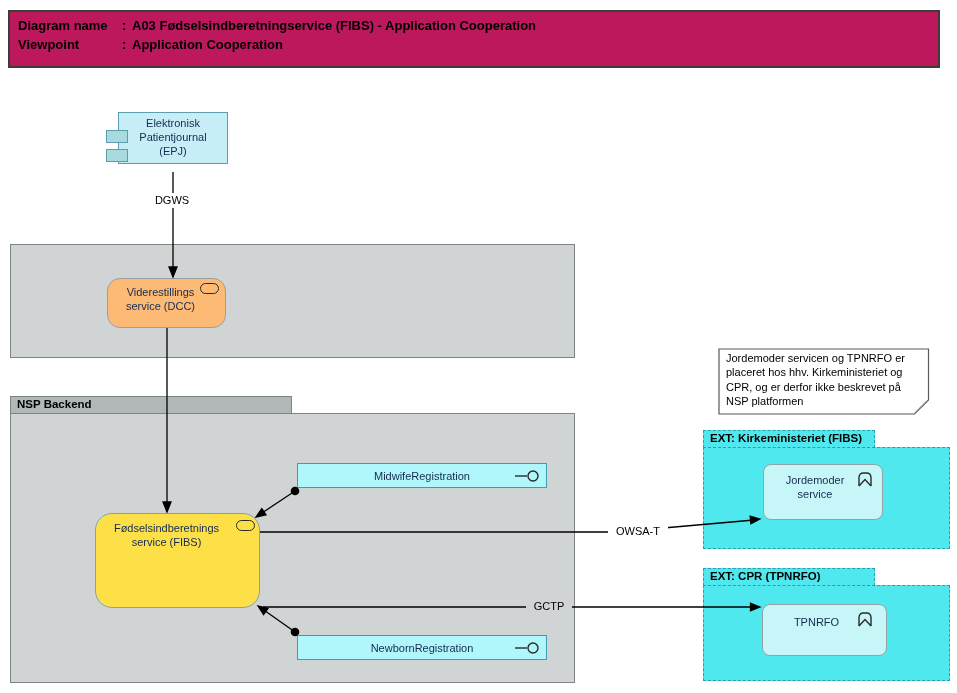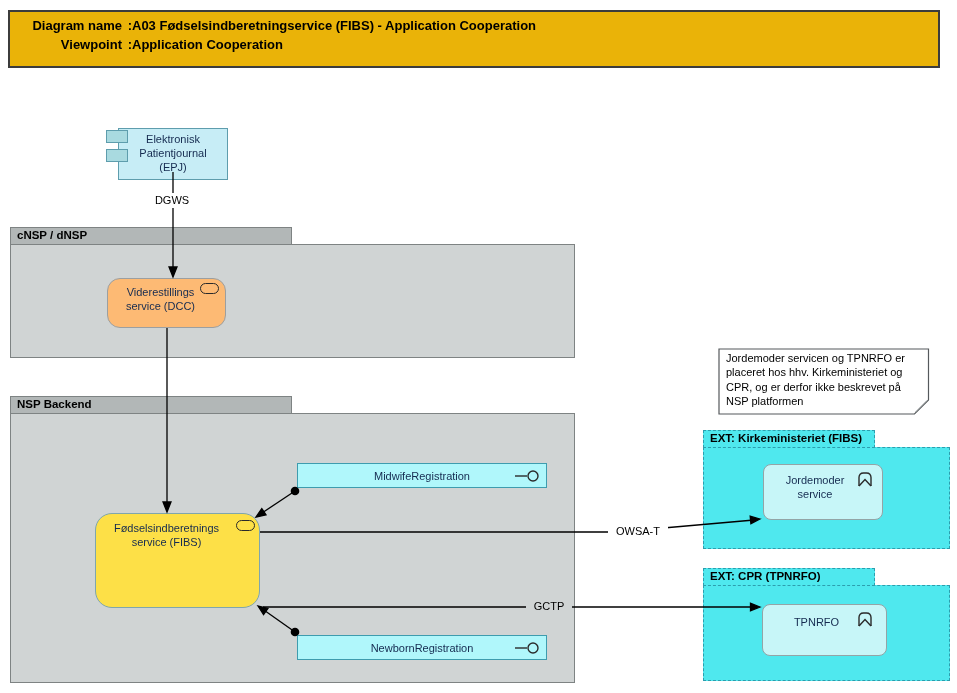--- a/index.html
+++ b/index.html
@@ -1,23 +1,23 @@
 <!DOCTYPE html>
 <html><head>
 <meta charset="utf-8">
 <style>
   html,body{margin:0;padding:0;background:#fff;}
   #stage{position:relative;width:957px;height:693px;background:#ffffff;
          font-family:"Liberation Sans",sans-serif;overflow:hidden;}
   .abs{position:absolute;}
 
   
-  .titlebar{left:8px;top:10px;width:932px;height:58px;background:#eab308;
+  .titlebar{left:8px;top:10px;width:932px;height:58px;background:#be185d;
             border:2px solid #3c3c3c;box-sizing:border-box;z-index:4;
-            padding:4px 0 0 8px;color:#000;text-align:right;}
+            padding:4px 0 0 8px;color:#000;}
   .title-row{display:flex;font-size:13px;font-weight:bold;line-height:19px;}
   .title-label{width:104px;flex:0 0 auto;}
   .title-colon{width:10px;flex:0 0 auto;}
 
   
   .folder-tab{background:#b2b7b7;border:1px solid #7e8383;box-sizing:border-box;
               z-index:6;font-size:11.5px;font-weight:600;color:#000;
               padding:1px 0 0 6px;}
   .folder-body{background:#d0d4d4;border:1px solid #7e8383;box-sizing:border-box;z-index:5;}
 
@@ -32,21 +32,21 @@
   .ext-body{background:#4fe8ee;border:1.5px dashed #2c9eae;box-sizing:border-box;z-index:5;}
   .kirke-tab{left:703px;top:430px;width:172px;height:18px;}
   .kirke-body{left:703px;top:447px;width:247px;height:102px;}
   .cpr-tab{left:703px;top:568px;width:172px;height:18px;}
   .cpr-body{left:703px;top:585px;width:247px;height:96px;}
 
   
   .node{box-sizing:border-box;z-index:20;color:#152b50;font-size:11px;
         line-height:1.28;text-align:center;white-space:pre-line;}
 
-  .epj{left:118px;top:128px;width:110px;height:52px;background:#c7edf6;
+  .epj{left:118px;top:112px;width:110px;height:52px;background:#c7edf6;
        border:1px solid #5e9dad;padding-top:3px;}
   .epj-port{width:22px;height:13px;background:#a9dae0;border:1px solid #5e9dad;
             box-sizing:border-box;z-index:21;}
 
   .dcc{left:107px;top:278px;width:119px;height:50px;background:#fdba74;
        border:1.3px solid #9c9fa0;border-radius:13px;padding:6px 20px 0 8px;}
 
   .fibs{left:95px;top:513px;width:165px;height:95px;background:#fde047;
         border:1.3px solid #7fa6ac;border-radius:17px;padding:7px 24px 0 2px;}
 
@@ -91,21 +91,20 @@
       <span class="title-colon">:</span>
       <span>A03 Fødselsindberetningservice (FIBS) - Application Cooperation</span>
     </div>
     <div class="title-row">
       <span class="title-label">Viewpoint</span>
       <span class="title-colon">:</span>
       <span>Application Cooperation</span>
     </div>
   </div>
 
-  <div class="abs folder-tab cnsp-tab">cNSP / dNSP</div>
   <div class="abs folder-body cnsp-body"></div>
 
   <div class="abs folder-tab nsp-tab">NSP Backend</div>
   <div class="abs folder-body nsp-body"></div>
 
   <div class="abs ext-tab kirke-tab">EXT: Kirkeministeriet (FIBS)</div>
   <div class="abs ext-body kirke-body"></div>
 
   <div class="abs ext-tab cpr-tab">EXT: CPR (TPNRFO)</div>
   <div class="abs ext-body cpr-body"></div>

